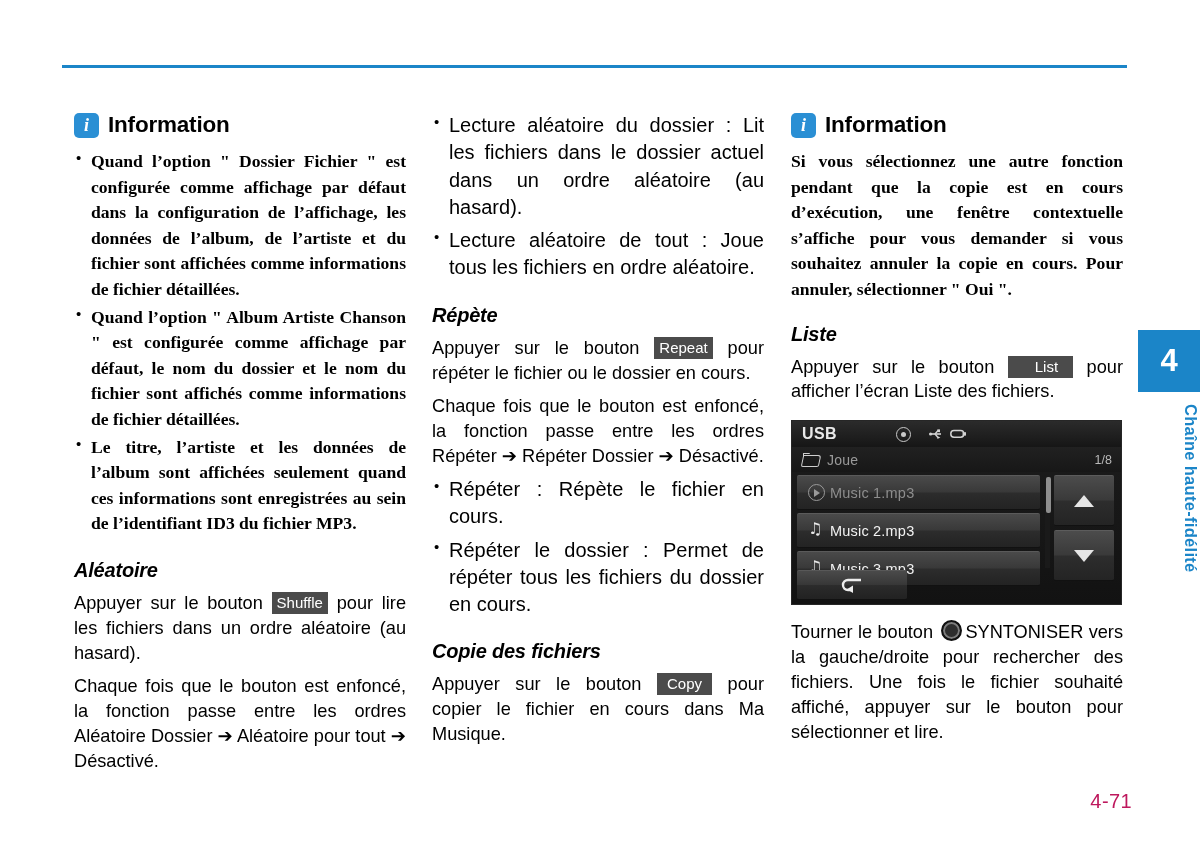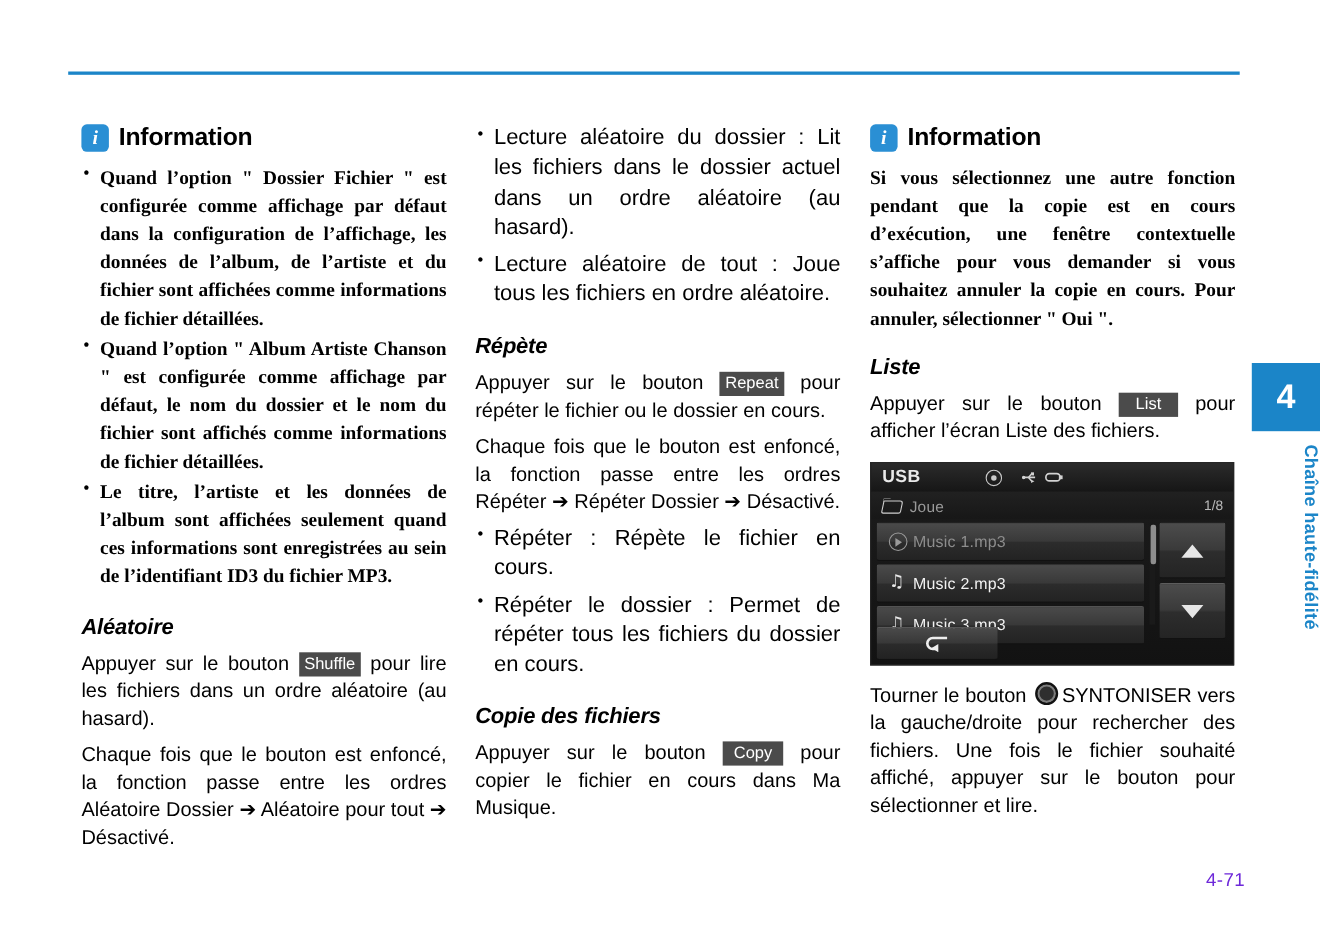--- a/index.html
+++ b/index.html
@@ -29,23 +29,23 @@
     top: 65px;
     width: 1065px;
     height: 3px;
     background: #1b85c8;
   }
 
   #page-number {
     position: absolute;
     right: 68px;
     top: 790px;
-    font-size: 17px;
+    font-size: 20px;
     letter-spacing: 0.4px;
-    color: #6d28d9;
+    color: #be185d;
     font-family: "Liberation Sans", sans-serif;
   }
 
   
   #chapter-tab {
     position: absolute;
     right: 0;
     top: 330px;
     width: 62px;
   }
@@ -196,21 +196,21 @@
     display: inline-block;
     background: #4b4b4b;
     color: #fff;
     font-size: 15px;
     line-height: 1;
     padding: 3px 5px 4px 5px;
     vertical-align: 1px;
     font-family: "Liberation Sans", sans-serif;
     white-space: nowrap;
   }
-  .key-badge.wide { padding-left: 15px; padding-right: 15px; }
+  .key-badge.wide { padding-left: 27px; padding-right: 15px; }
   .key-badge.med  { padding-left: 10px; padding-right: 10px; }
 
   
   .knob-glyph {
     display: inline-block;
     width: 17px;
     height: 17px;
     border-radius: 50%;
     background: #2e2e2e;
     border: 2.5px solid #111;

